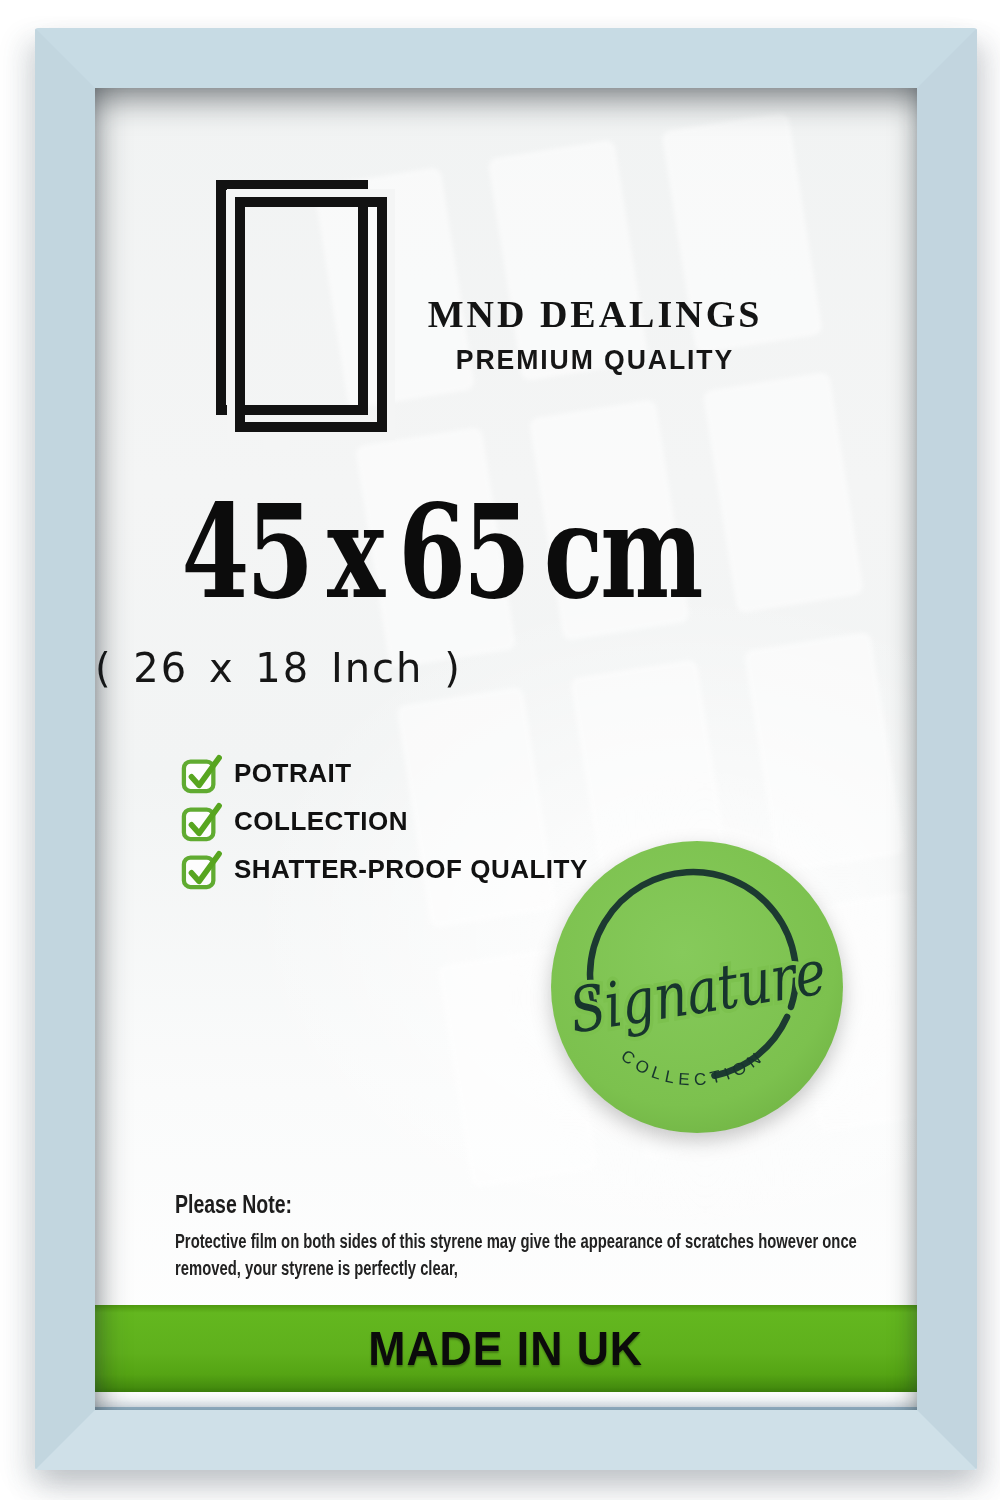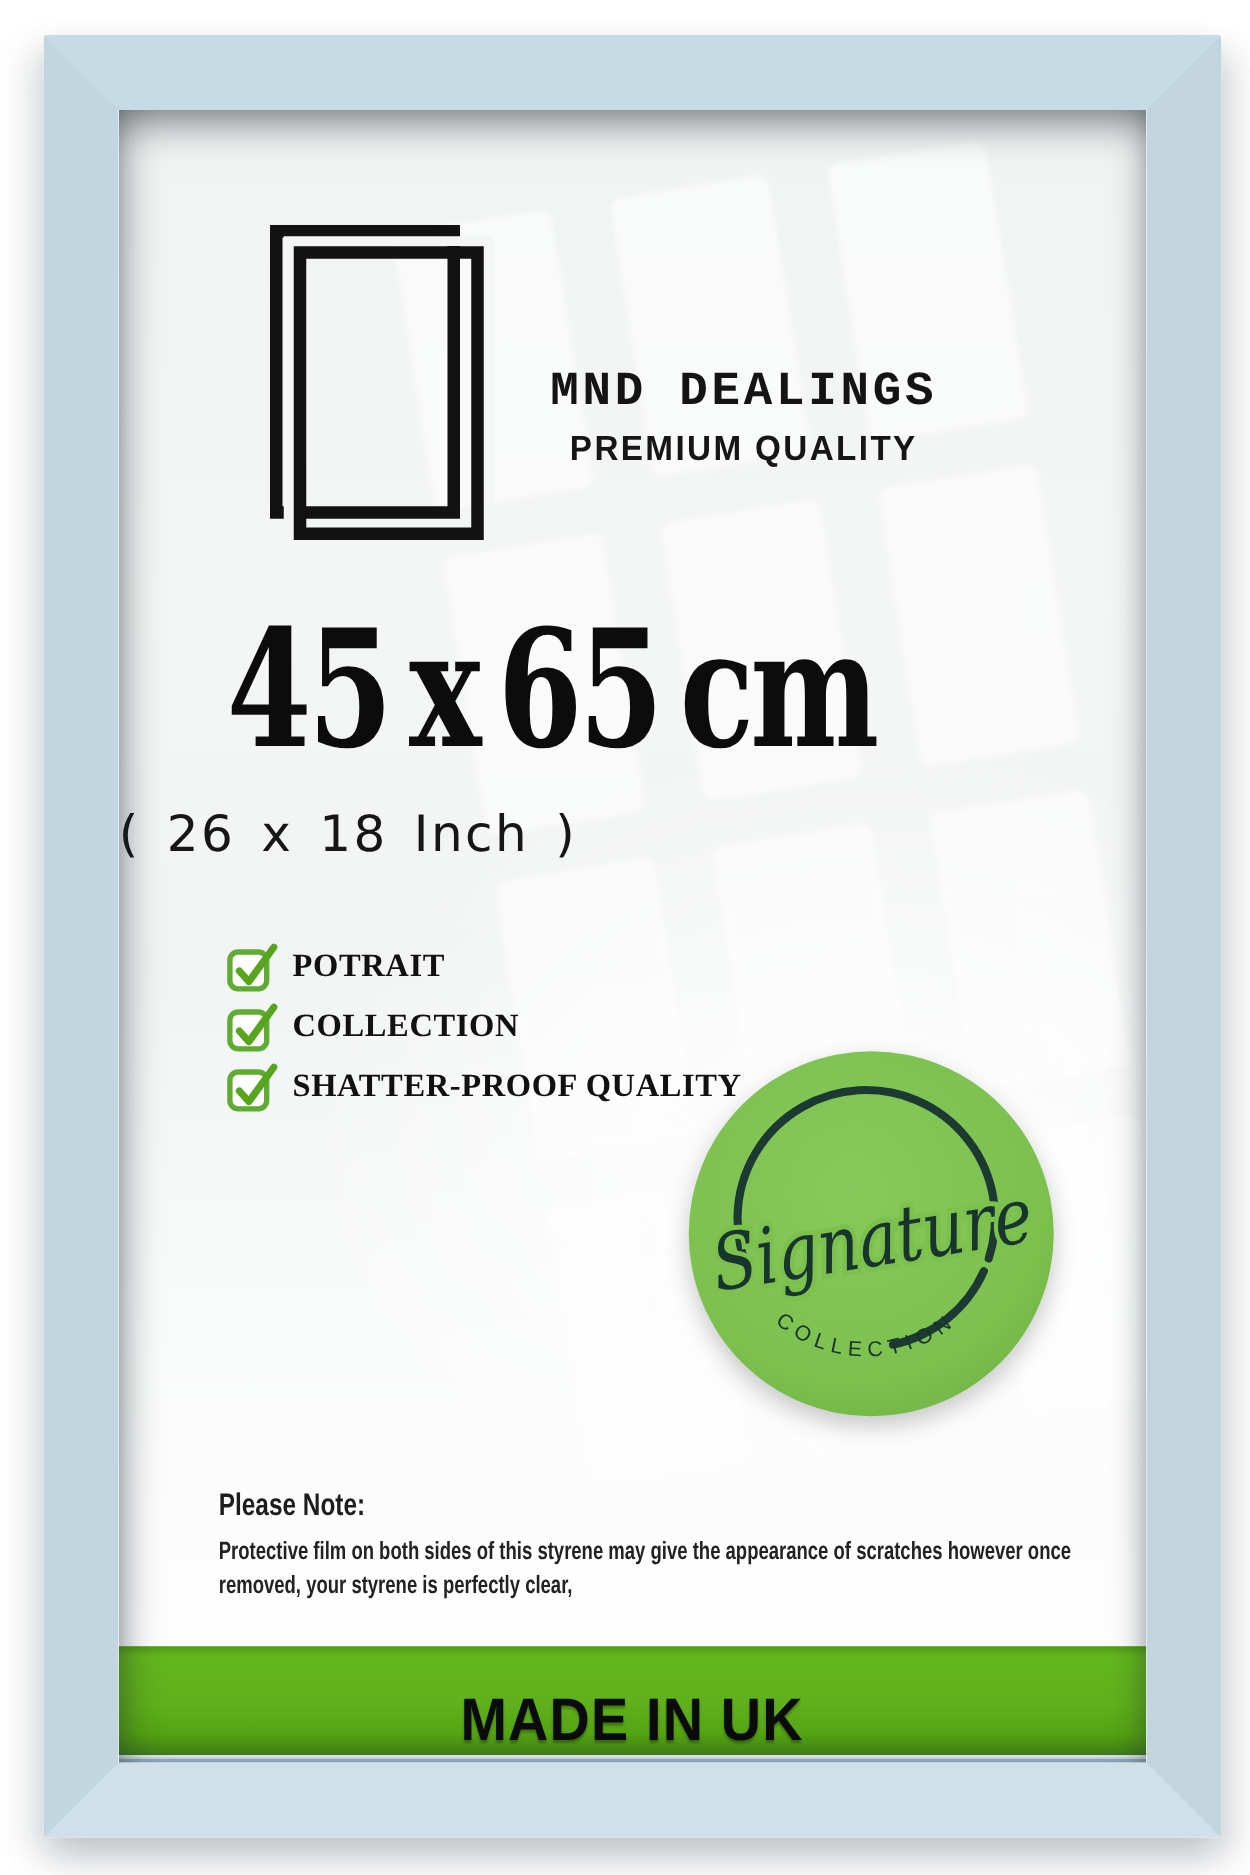--- a/index.html
+++ b/index.html
@@ -33,53 +33,53 @@
   
   .logo{position:absolute;left:121px;top:92px;width:210px;height:290px;z-index:10;}
   .logo .lr{position:absolute;width:152px;height:235px;box-sizing:border-box;
             border:10px solid #121212;}
   .logo .back{left:0;top:0;}
   .logo .front{left:19px;top:17px;box-shadow:0 0 0 8px #f4f5f5;}
   .logo .lgap{position:absolute;left:48px;top:258px;width:25px;height:12px;background:#f4f5f5;}
 
   
   .brand{position:absolute;left:290px;top:204px;width:420px;text-align:center;z-index:10;}
-  .brand-title{font-family:Liberation Mono, monospace;font-weight:bold;font-size:38px;
+  .brand-title{font-family:Liberation Serif, serif;font-weight:bold;font-size:38px;
                letter-spacing:3px;color:#141414;white-space:nowrap;}
   .brand-tagline{font-weight:bold;font-size:28px;letter-spacing:2px;color:#161616;
                  margin-top:8px;transform:scaleX(.95);transform-origin:center;white-space:nowrap;}
 
   
   .size-block{position:absolute;left:0;right:0;top:398px;text-align:left;z-index:10;}
   .size-primary{display:inline-block;font-family:"DejaVu Serif",serif;font-weight:bold;
                 font-size:130px;line-height:1.02;letter-spacing:-4px;word-spacing:-20px;
                 color:#0c0c0c;white-space:nowrap;transform:scaleX(.75);transform-origin:center;}
   .size-secondary{font-family:"DejaVu Sans",sans-serif;font-size:40px;letter-spacing:2px;
                   word-spacing:6px;color:#161616;margin-top:26px;white-space:nowrap;}
 
   
-  .features{position:absolute;left:85px;top:666px;z-index:10;font-family:Liberation Serif, serif;}
+  .features{position:absolute;left:85px;top:666px;z-index:10;}
   .feature-row{display:flex;align-items:center;height:38px;margin-bottom:10px;}
   .check{width:42px;height:38px;overflow:visible;margin-right:12px;flex:0 0 auto;}
   .feature-label{font-weight:bold;font-size:26px;letter-spacing:.5px;color:#111;white-space:nowrap;}
 
   
   .badge{position:absolute;left:452px;top:749px;width:300px;height:300px;z-index:11;
          filter:drop-shadow(0 8px 10px rgba(0,0,0,.22));}
 
   
   .note{position:absolute;left:80px;top:1102px;z-index:10;color:#1d1d1d;}
   .note-heading{font-weight:bold;font-size:25px;white-space:nowrap;
                 transform:scaleX(.78);transform-origin:left top;margin-bottom:9px;}
   .note-line{font-weight:bold;font-size:20px;line-height:27px;white-space:nowrap;
              transform:scaleX(.74);transform-origin:left top;color:#222;}
 
   
-  .banner{position:absolute;left:0;right:0;bottom:6px;height:87px;z-index:12;
-          display:flex;align-items:flex-end;justify-content:center;
+  .banner{position:absolute;left:0;right:0;bottom:18px;height:87px;z-index:12;
+          display:flex;align-items:center;justify-content:center;
           background:linear-gradient(180deg,#4f990f 0%,#63b71f 9%,#5fb01c 55%,#55a414 80%,#448c0e 95%,#3b7e0c 100%);}
   .banner-label{display:inline-block;font-weight:bold;font-size:48px;letter-spacing:1px;
                 color:#0b0b0b;transform:scaleX(.93);white-space:nowrap;
                 text-shadow:0 2px 2px rgba(0,0,0,.3);}
   .lip{position:absolute;left:0;right:0;bottom:0;height:3px;background:#a8c4d4;z-index:13;}
 
   
   .vignette{position:absolute;inset:0;pointer-events:none;z-index:50;
             box-shadow:inset 0 26px 30px -14px rgba(30,38,44,.50),
                        inset 26px 0 30px -20px rgba(30,38,44,.36),

